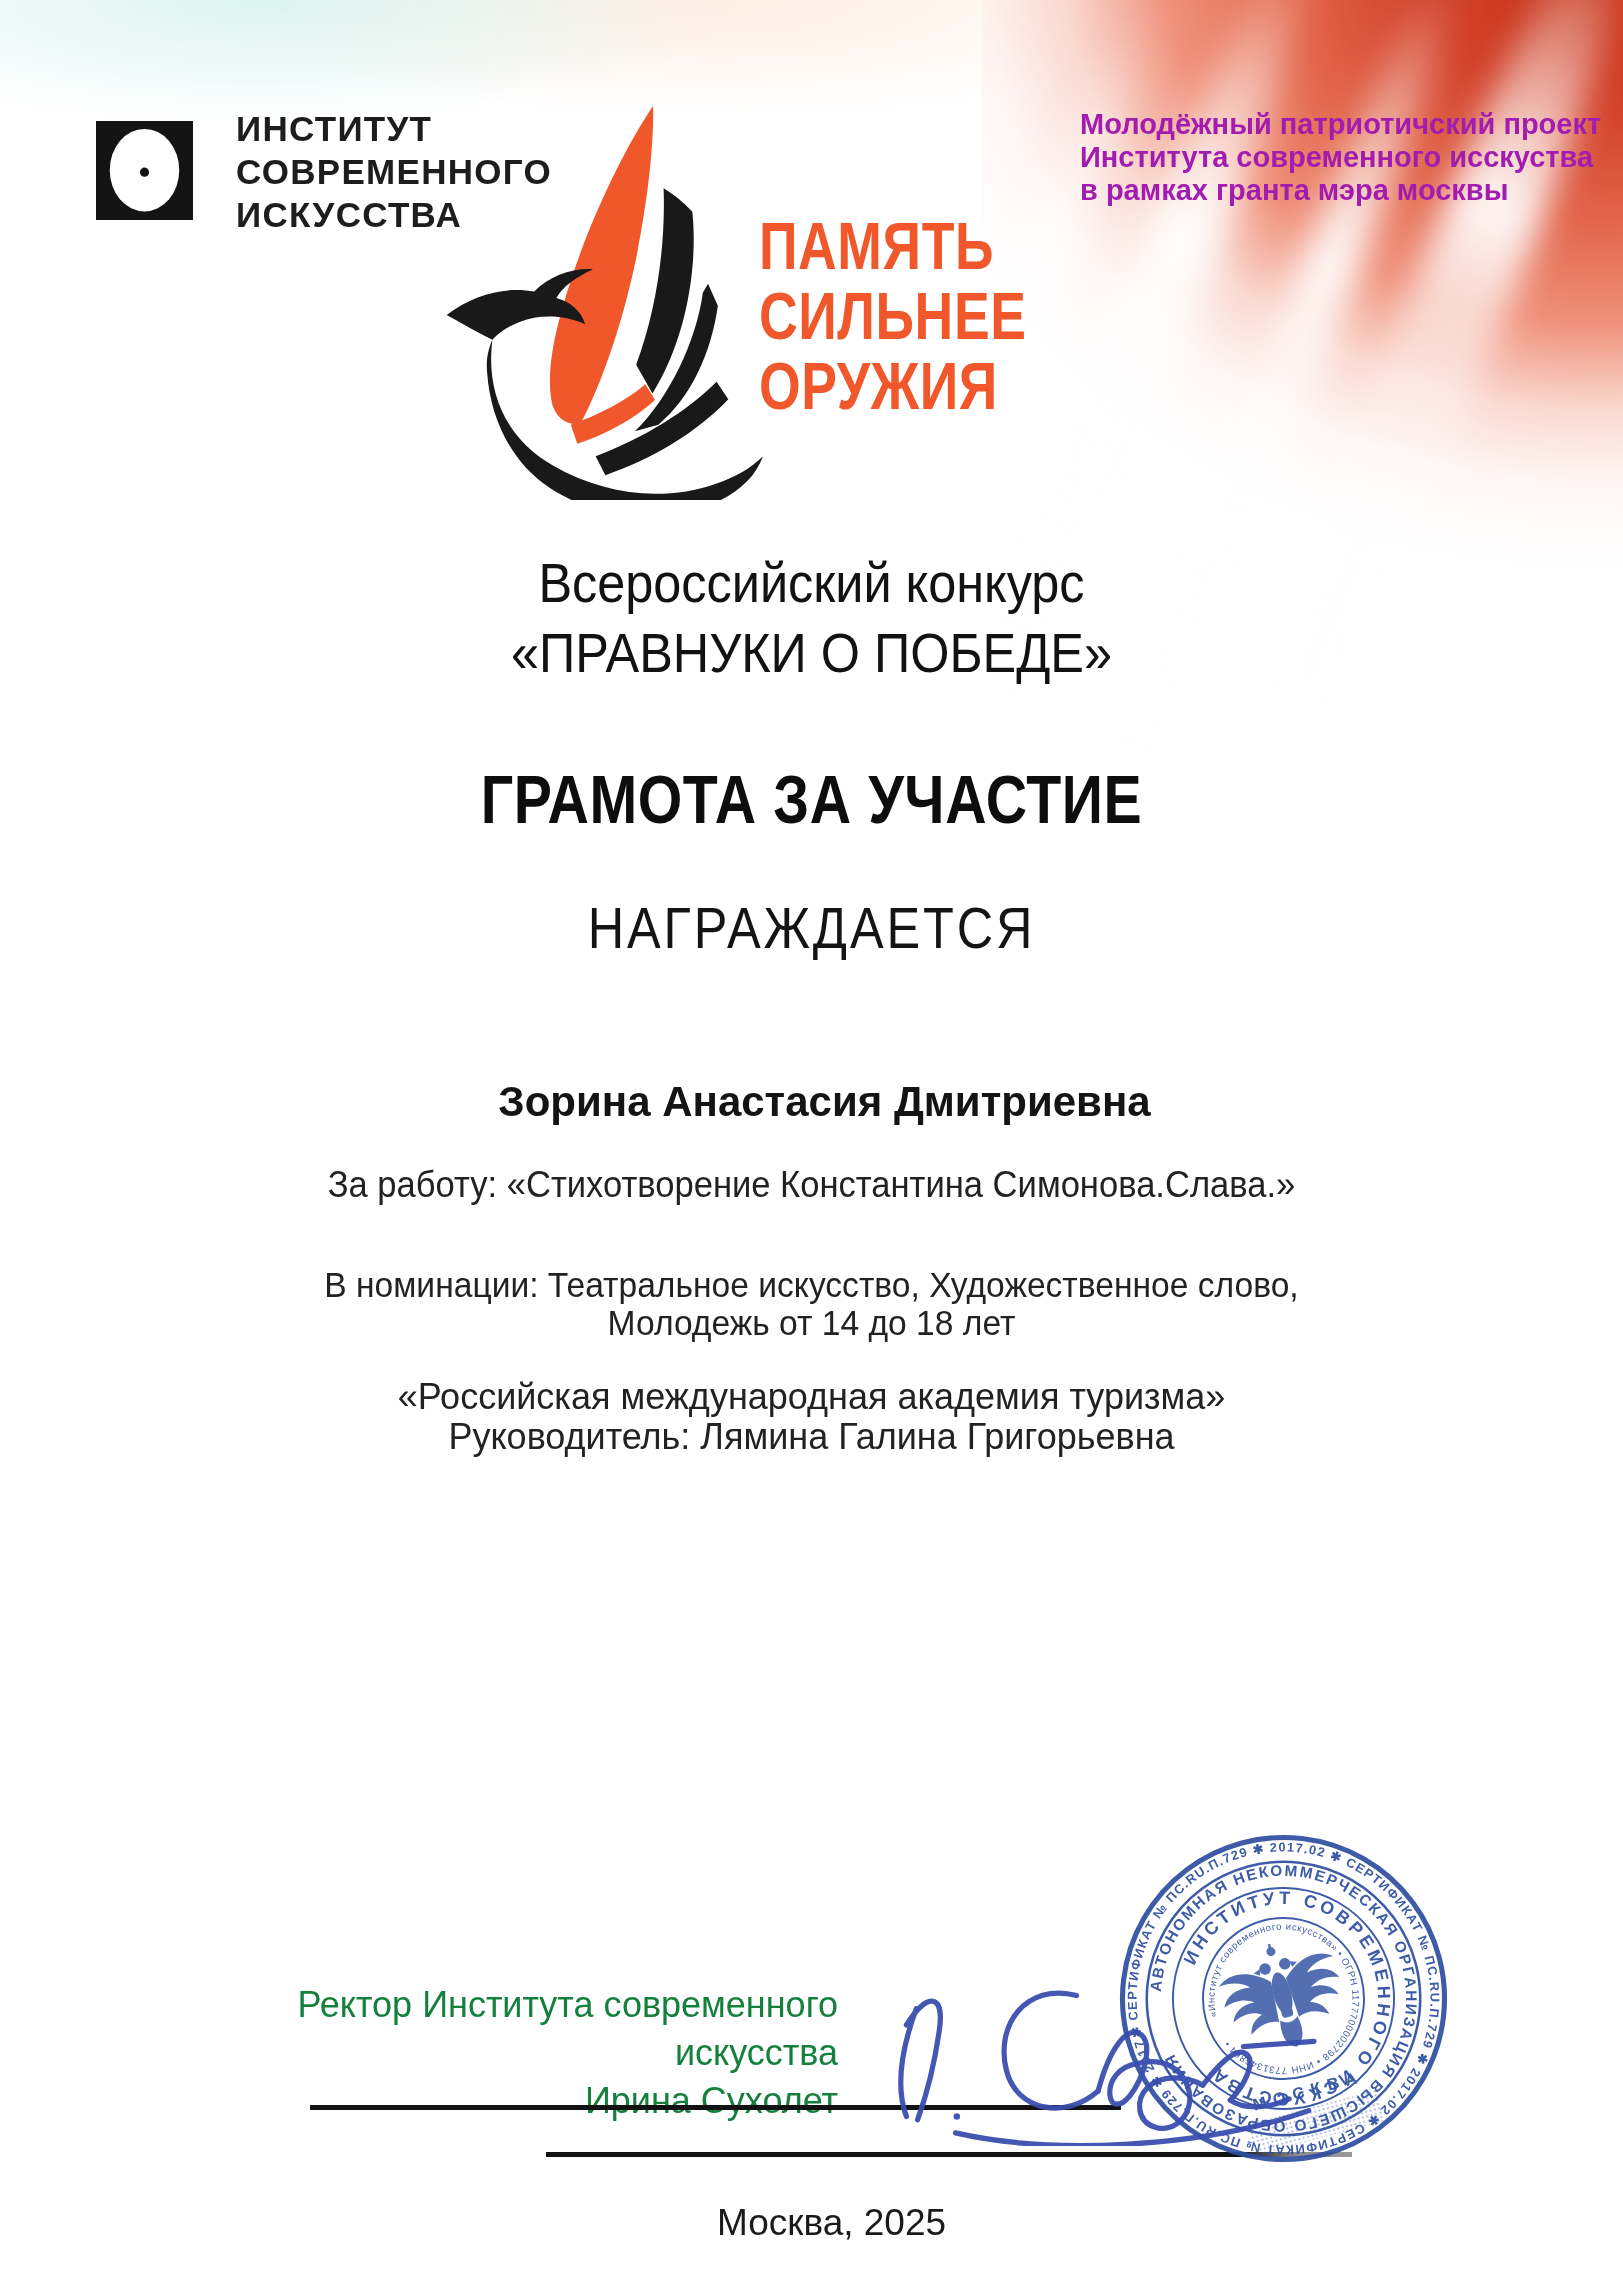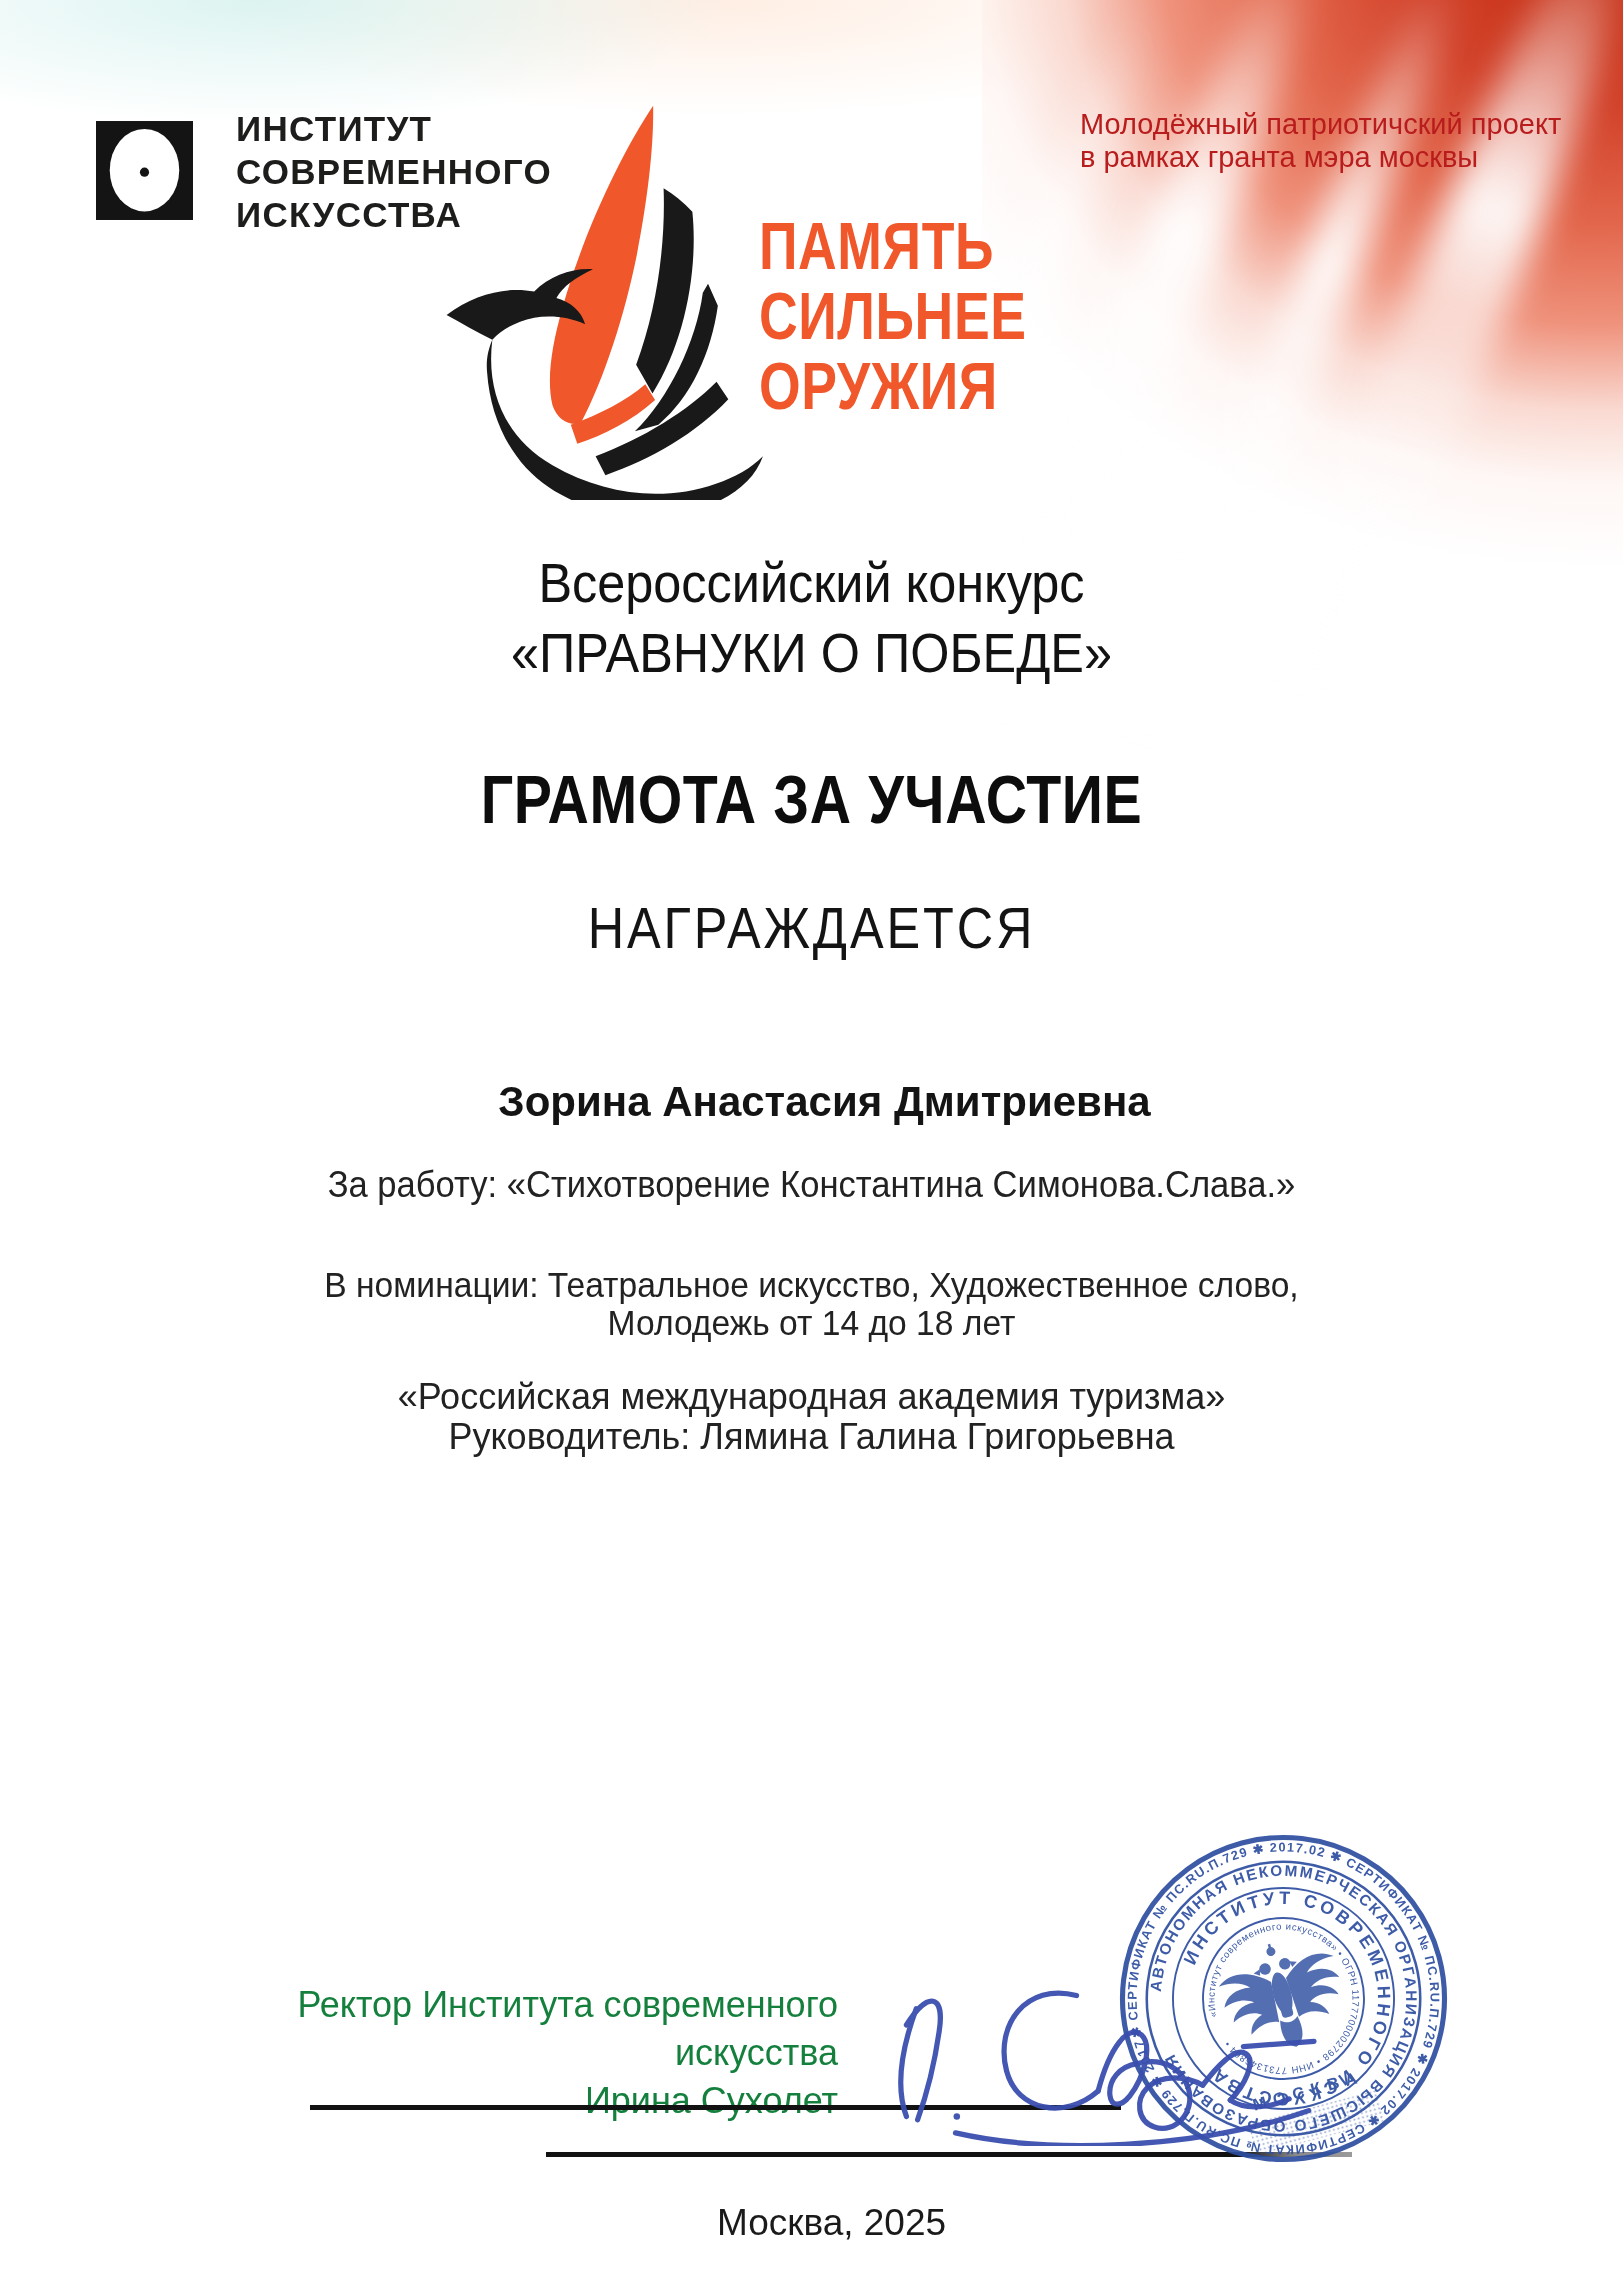--- a/index.html
+++ b/index.html
@@ -36,21 +36,21 @@
   .streak.s3{left:419px;top:-170px;width:98px;}
   .streak.s4{left:-26px;top:-79px;width:46px;opacity:.8;}
   
   .logo-square{left:96px;top:121px;width:97px;height:99px;}
   .logo-text{
     left:208px;top:107px;font-size:35px;font-weight:700;line-height:43px;
     letter-spacing:1.3px;color:#1d1d1b;margin-left:28px;
   }
   
   .project-note{
-    left:1080px;top:108px;font-size:29px;line-height:33px;color:#b91c1c;font-weight:400;
+    left:1080px;top:108px;font-size:29px;line-height:33px;color:#a21caf;font-weight:700;
   }
   
   .bird-svg{left:428px;top:98px;width:347px;height:402px;}
   .pamyat{
     left:759px;top:211px;font-size:67px;font-weight:700;line-height:70px;
     color:#f0572a;transform:scaleX(0.8);transform-origin:left top;letter-spacing:0.7px;
     white-space:nowrap;
   }
   
   .center{left:0;width:1623px;text-align:center;}
@@ -104,20 +104,21 @@
   <circle cx="74" cy="78" r="7" fill="#141414"></circle>
 </svg>
 <div class="abs logo-text">
   <div>ИНСТИТУТ</div>
   <div>СОВРЕМЕННОГО</div>
   <div>ИСКУССТВА</div>
 </div>
 
 <div class="abs project-note">
   <div>Молодёжный патриотичский проект</div>
+  <div>Института современного исскуства</div>
   <div>в рамках гранта мэра москвы</div>
 </div>
 
 <svg class="abs bird-svg" viewBox="0 0 530 615">
 
   <path d="M 344,12 C 296,84 238,204 205,322 C 188,382 181,432 190,470 C 198,492 213,501 233,498
            C 269,430 301,330 319,240 C 337,148 345,70 344,12 Z" fill="#f0572a"></path>
 
   <path d="M 360,138 C 363,220 351,320 318,408 L 343,452 C 393,372 413,262 404,174
            C 390,159 375,147 360,138 Z" fill="#191919"></path>

